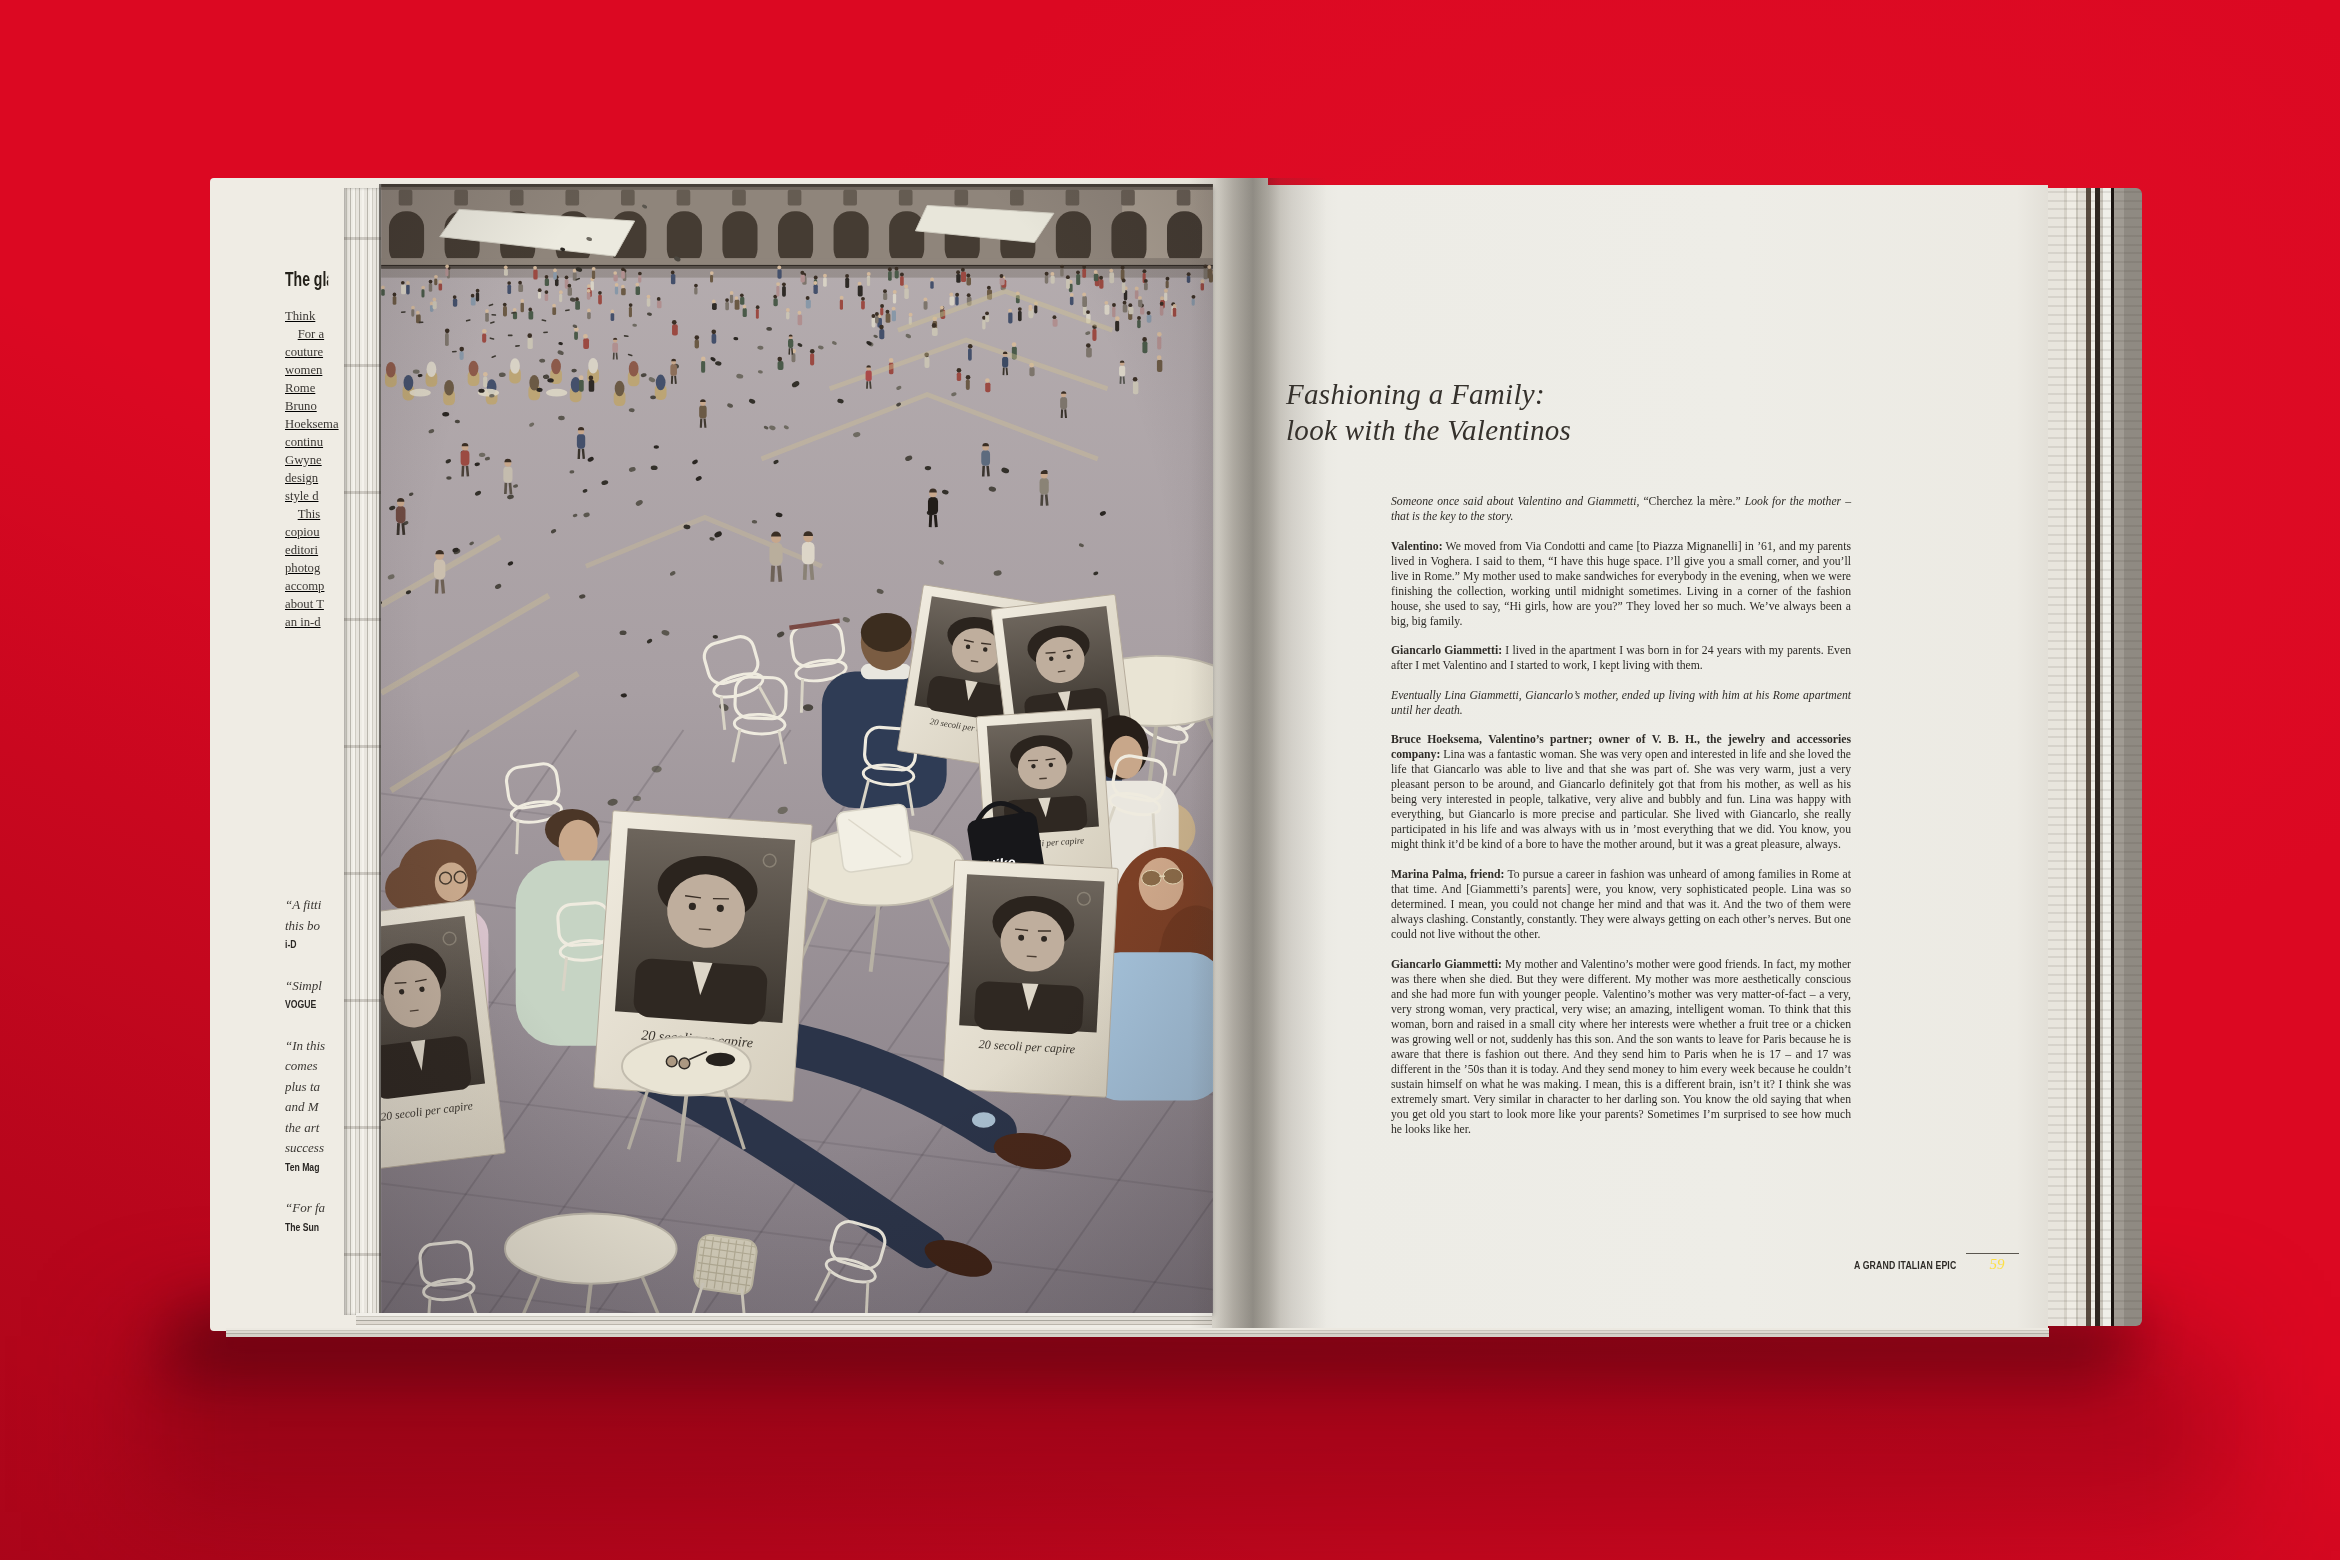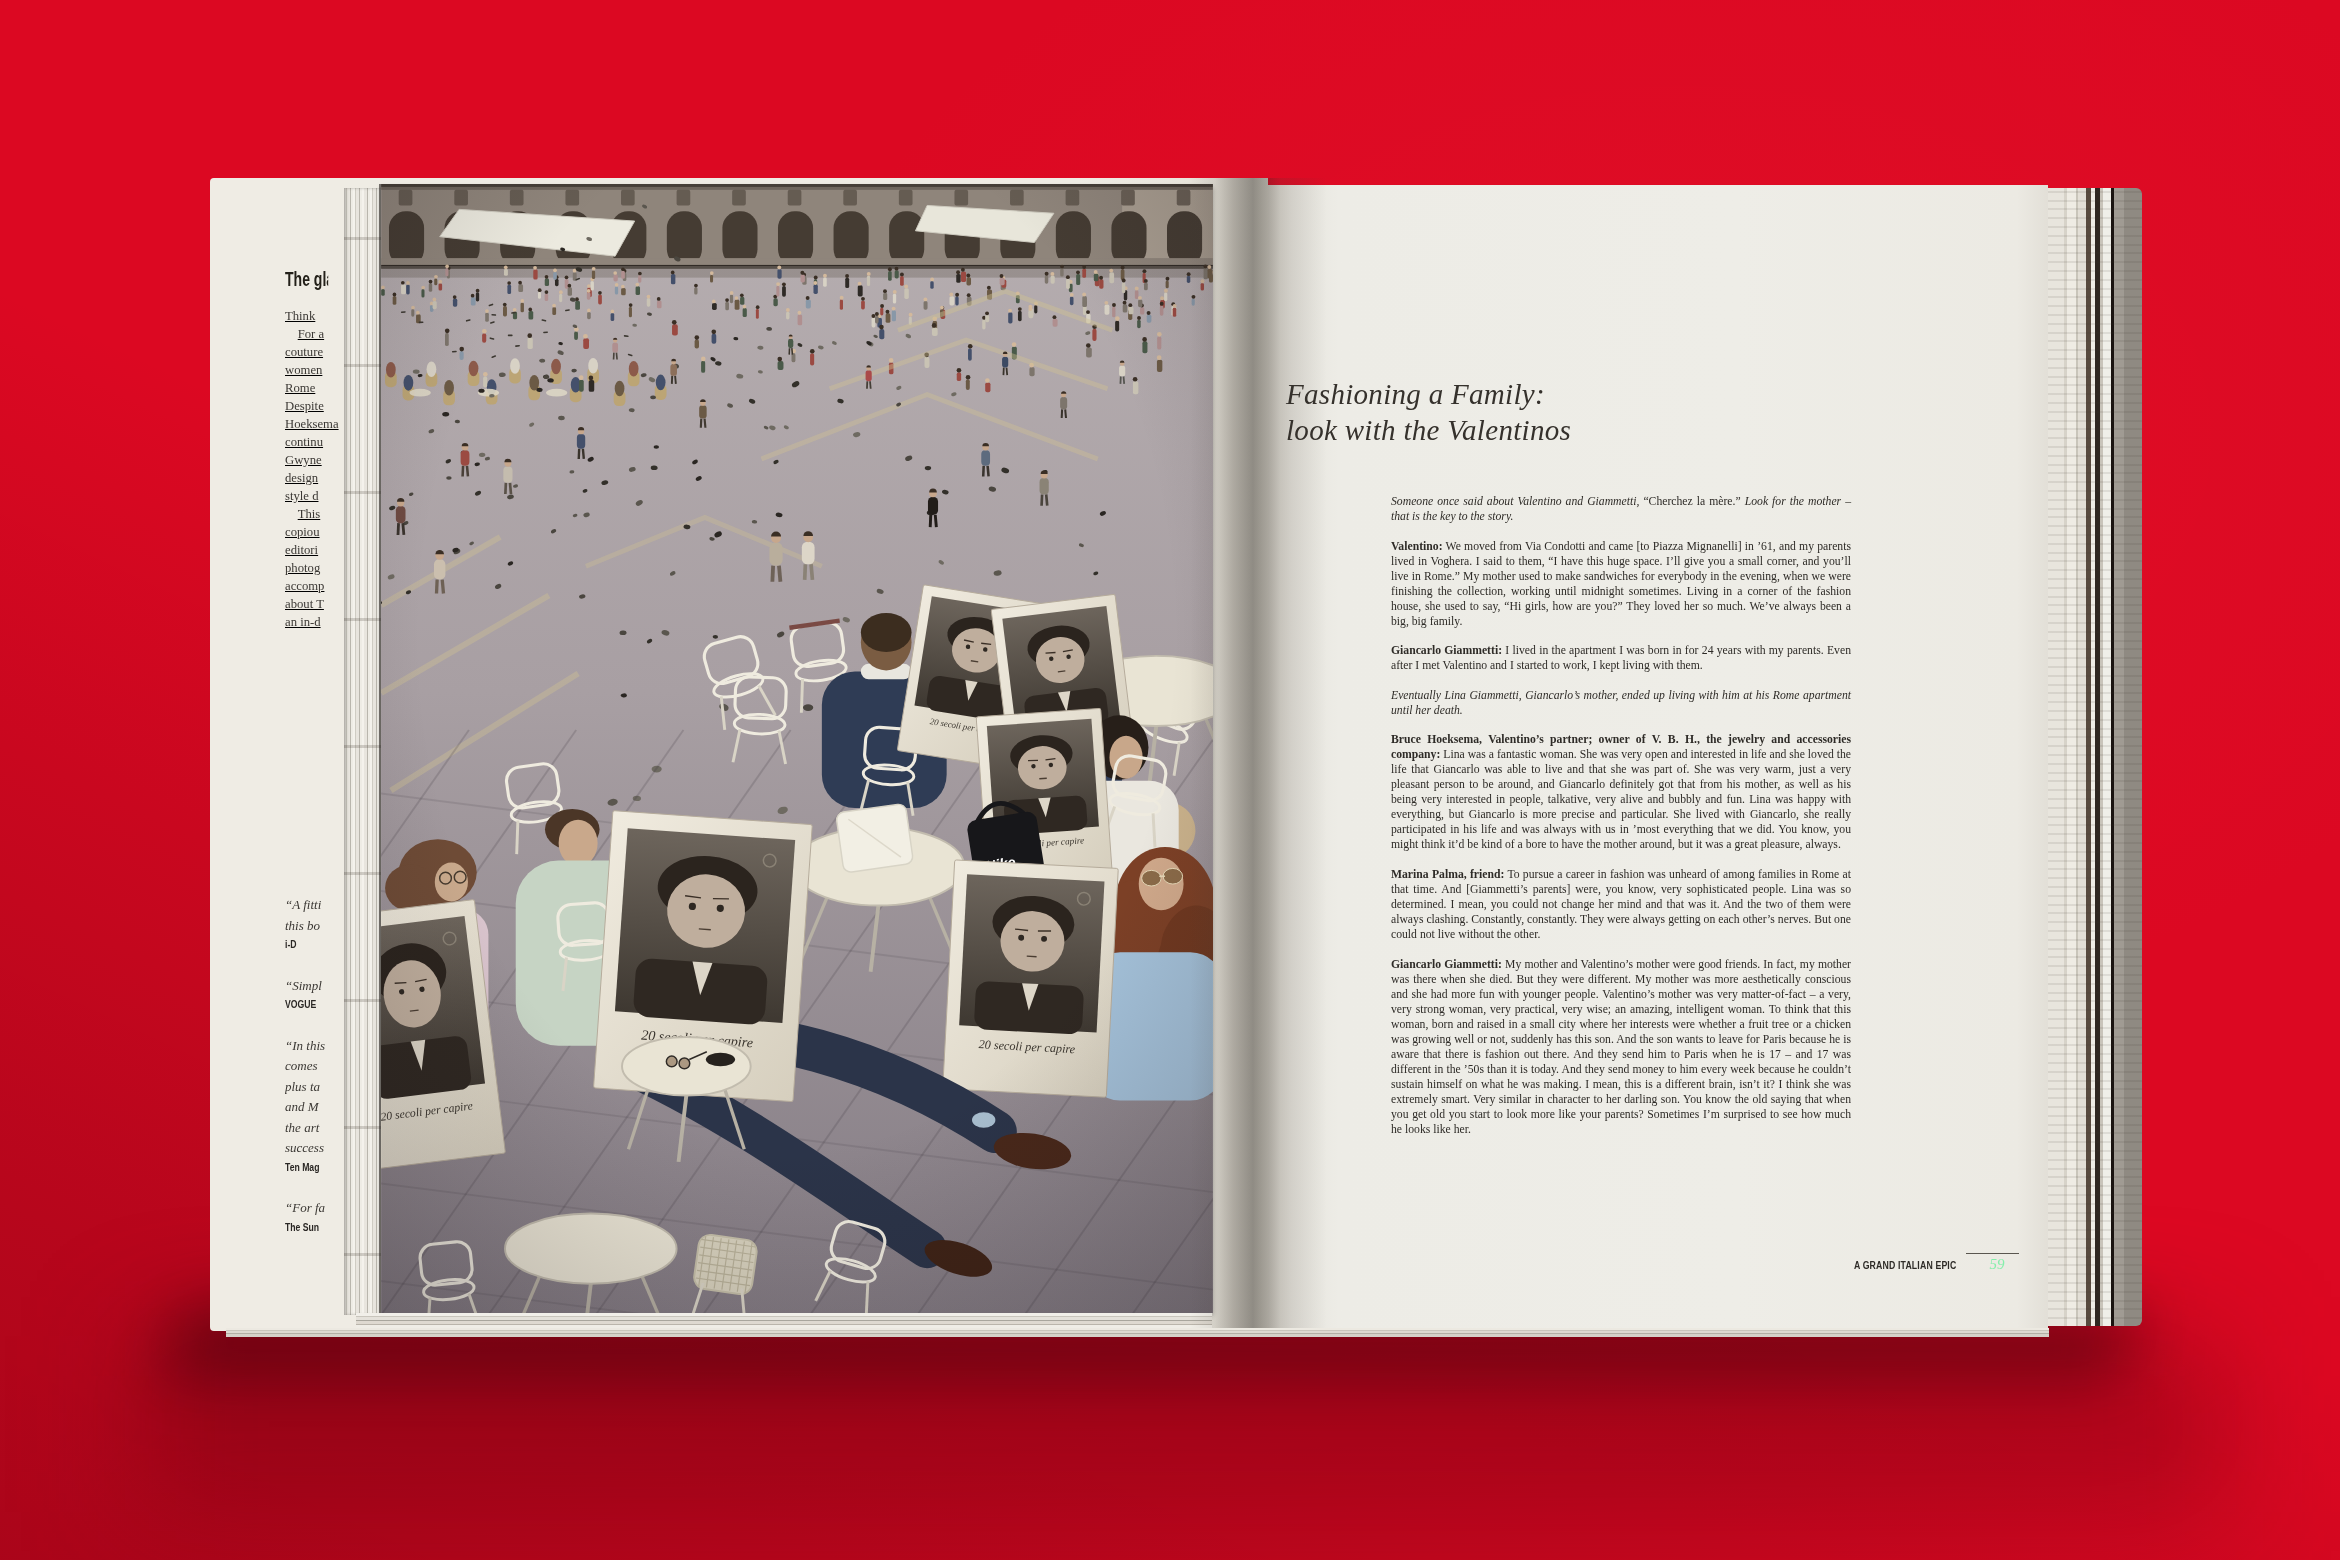--- a/index.html
+++ b/index.html
@@ -65,40 +65,40 @@
     line-height:36px;color:#35312c;letter-spacing:0.3px;}
   .rp-body{position:absolute;left:1181px;top:316px;width:460px;font-size:11.7px;
     line-height:15px;color:#2e2b27;text-align:justify;}
   .rp-body p{margin:0 0 14.6px 0;}
   .seg.b{font-weight:bold;font-family:Liberation Serif, serif;}
   .seg.i{font-style:italic;}
   .rp-footer{position:absolute;left:1419px;top:1075px;width:390px;text-align:right;white-space:nowrap;}
   .footer-label{display:inline-block;font-family:"Liberation Sans",sans-serif;font-weight:bold;
     font-size:11.2px;letter-spacing:0.2px;transform:scaleX(.78);transform-origin:right center;
     color:#2e2b27;vertical-align:baseline;}
-  .page-no{display:inline-block;font-style:italic;font-size:15px;color:#86efac;
+  .page-no{display:inline-block;font-style:italic;font-size:15px;color:#fde047;
     border-top:1.3px solid #5a564f;padding:2px 14.6px 0 23.4px;margin-left:9.8px;}
 </style>
 </head>
 <body>
 
 <div class="bg-shade"></div>
 <div class="book-shadow2"></div>
 <div class="book-shadow"></div>
 
 <div class="book">
   <div class="left-page">
     <div class="lp-heading">The glam</div>
     <div class="lp-col" id="lp-col">
         <div class="lp-line">Think</div>
         <div class="lp-line ind">For a</div>
         <div class="lp-line">couture</div>
         <div class="lp-line">women</div>
         <div class="lp-line">Rome</div>
-        <div class="lp-line">Despite</div>
+        <div class="lp-line">Bruno</div>
         <div class="lp-line">Hoeksema</div>
         <div class="lp-line">continu</div>
         <div class="lp-line">Gwyne</div>
         <div class="lp-line">design</div>
         <div class="lp-line">style d</div>
         <div class="lp-line ind">This</div>
         <div class="lp-line">copiou</div>
         <div class="lp-line">editori</div>
         <div class="lp-line">photog</div>
         <div class="lp-line">accomp</div>

